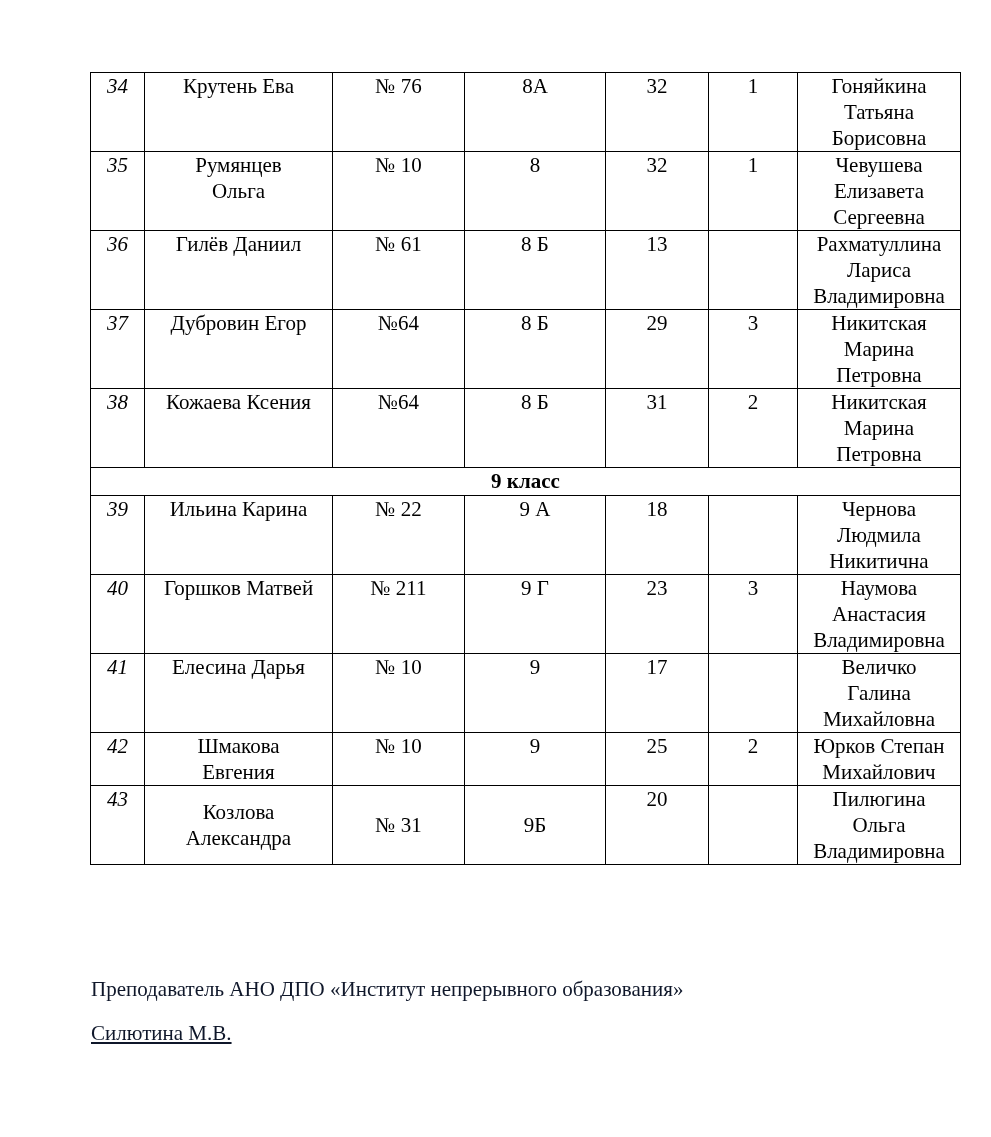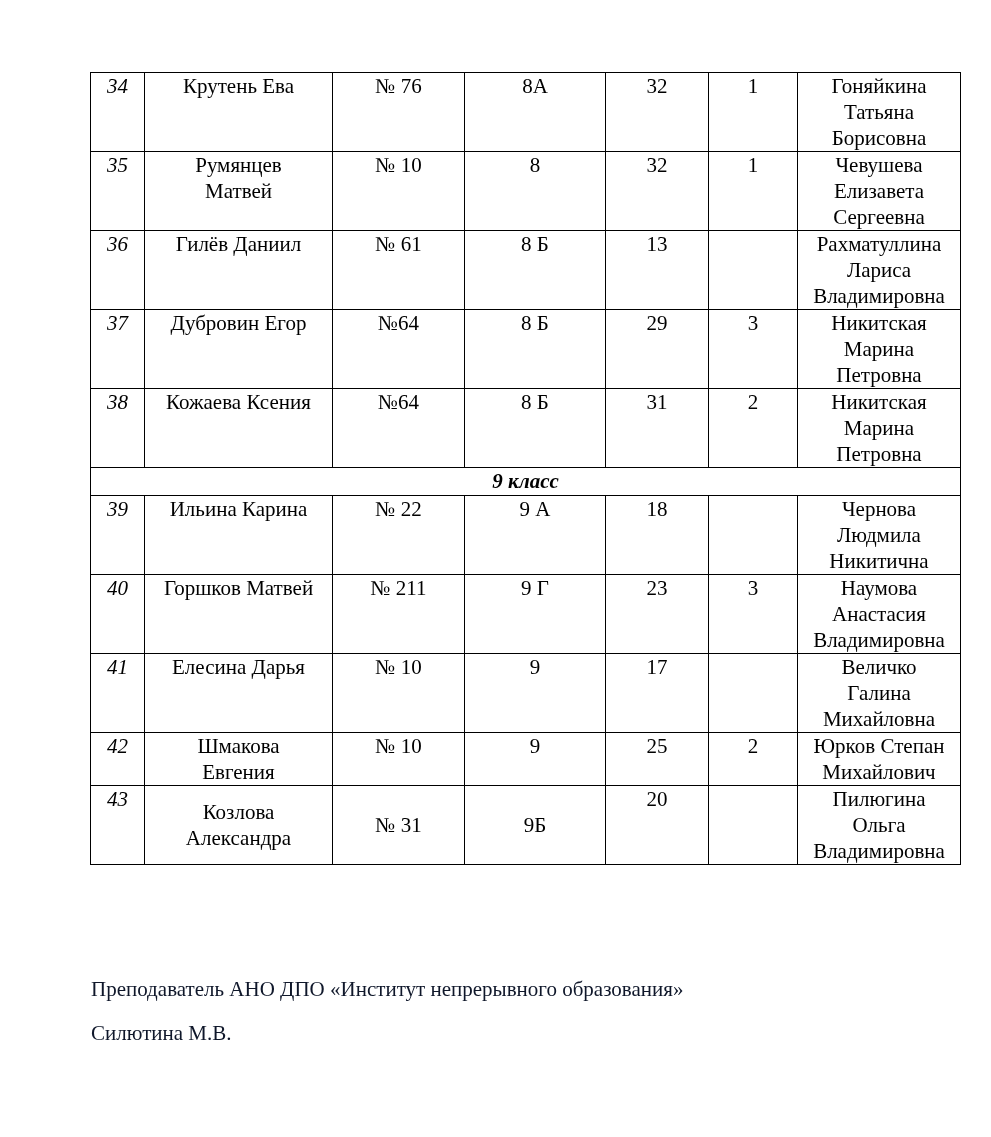--- a/index.html
+++ b/index.html
@@ -41,33 +41,32 @@
   table.results tr:nth-child(11) td.school,
   table.results tr:nth-child(11) td.grade,
   table.results tr:nth-child(12) td.name,
   table.results tr:nth-child(12) td.school,
   table.results tr:nth-child(12) td.grade { vertical-align: middle; }
 
   table.results td.num {
     font-style: italic;
   }
   table.results td.section {
-    font-style: italic;
     font-weight: bold;
     text-align: center;
   }
   .footer-line {
     position: absolute;
     left: 91px;
     font-size: 21px;
     line-height: 26px;
     color: #0f172a;
   }
   #footer-line-1 { top: 976px; }
-  #footer-line-2 { top: 1020px; }
+  #footer-line-2 { top: 1020px; text-decoration: underline; }
 </style>
 </head>
 <body>
 
 <table class="results">
   <colgroup>
     <col style="width:54px">
     <col style="width:188px">
     <col style="width:132px">
     <col style="width:141px">
@@ -83,21 +82,21 @@
         <td class="grade">8А</td>
         <td class="score">32</td>
         <td class="place">1</td>
         <td class="teacher">Гоняйкина
 Татьяна
 Борисовна</td>
       </tr>
       <tr>
         <td class="num">35</td>
         <td class="name">Румянцев
-Матвей</td>
+Ольга</td>
         <td class="school">№ 10</td>
         <td class="grade">8</td>
         <td class="score">32</td>
         <td class="place">1</td>
         <td class="teacher">Чевушева
 Елизавета
 Сергеевна</td>
       </tr>
       <tr>
         <td class="num">36</td>

